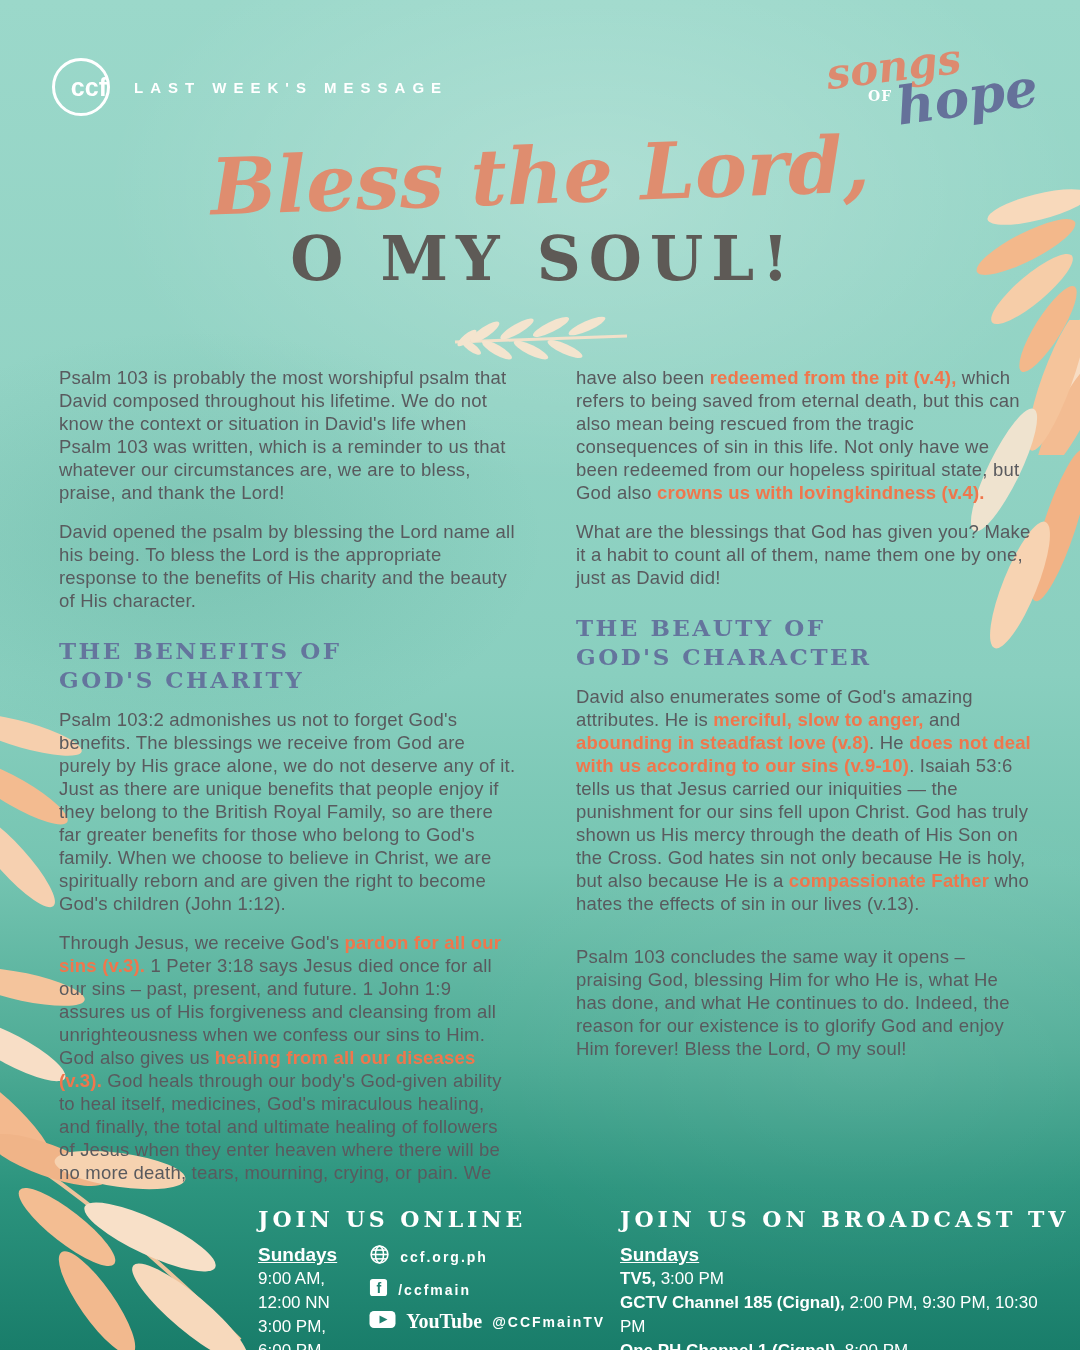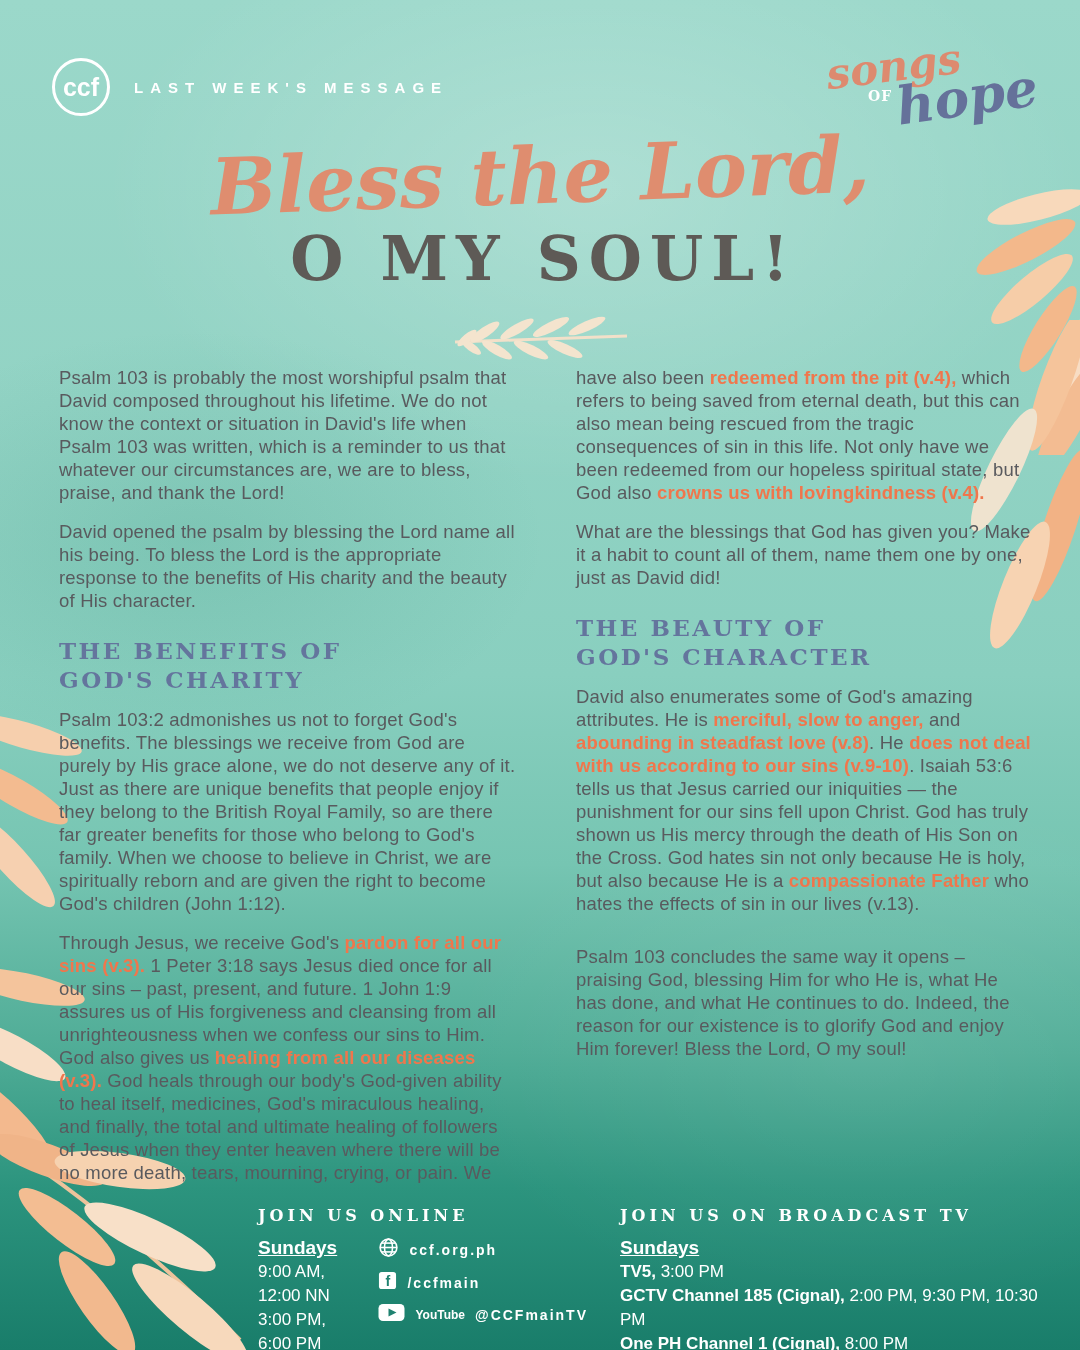--- a/index.html
+++ b/index.html
@@ -12,21 +12,21 @@
       radial-gradient(ellipse 700px 420px at 55% 14%, rgba(255,255,255,.22), rgba(255,255,255,0) 70%),
       radial-gradient(ellipse 500px 300px at 18% 40%, rgba(47,140,118,.18), rgba(47,140,118,0) 70%),
       radial-gradient(ellipse 600px 380px at 80% 78%, rgba(255,255,255,.08), rgba(255,255,255,0) 70%),
       linear-gradient(180deg,#9bd8ca 0%, #92d3c4 30%, #89cfbf 50%, #76c5b2 64%, #4fac96 78%, #2c947e 88%, #197d6a 100%);
   }
 
   
   .header { position:absolute; top:58px; left:52px; display:flex; align-items:center; gap:24px; }
   .ccf-logo {
     width:58px; height:58px; border:3px solid #fff; border-radius:50%;
-    display:flex; align-items:center; justify-content:center;
+    display:flex; align-items:center; justify-content:flex-end;
     color:#fff; font-weight:bold; font-size:25px; letter-spacing:0; line-height:1;
   }
   .header-label { color:#fff; font-weight:bold; font-size:15px; letter-spacing:7px; }
 
   
   .soh { position:absolute; top:42px; right:62px; width:210px; height:100px; }
   .soh-songs {
     position:absolute; top:0; left:18px; transform:rotate(-7deg);
     font-family:"DejaVu Serif", serif; font-style:italic; font-weight:bold;
     color:#dd8a6f; font-size:42px;
@@ -64,29 +64,29 @@
     font-family:"DejaVu Serif", serif; font-weight:bold;
     color:#64759d; font-size:23px; line-height:29px; letter-spacing:2.5px;
     margin:24px 0 14px; white-space:pre-line;
   }
 
   
   .footer-online { position:absolute; top:1206px; left:258px; width:330px; color:#fff; }
   .footer-tv     { position:absolute; top:1206px; left:620px; width:440px; color:#fff; }
   .f-h {
     font-family:"DejaVu Serif", serif; font-weight:bold;
-    color:#fff; font-size:16px; letter-spacing:4px; margin-bottom:10px; white-space:nowrap;
+    color:#fff; font-size:22px; letter-spacing:4px; margin-bottom:10px; white-space:nowrap;
   }
   .f-cols { display:flex; gap:32px; }
   .f-day { font-weight:bold; font-size:19px; line-height:25px;text-decoration:underline; }
   .sched-line { font-size:17px; line-height:24px; }
   .f-links { padding-top:2px; }
   .link-row { display:flex; align-items:center; gap:10px; margin-bottom:9px; }
   .link-text { font-weight:bold; font-size:14px; letter-spacing:2px; color:#fff; }
-  .yt-word { font-weight:bold; font-size:12px; letter-spacing:0; color:#fff; }
+  .yt-word { font-weight:bold; font-size:20px; letter-spacing:0; color:#fff;font-family:Liberation Serif, serif; }
 
   
   .decor { position:absolute; pointer-events:none; }
 </style>
 </head>
 <body>
 
 <div class="page">
 
   <svg class="decor" style="top:115px; right:-30px;" width="190" height="340" viewBox="0 0 190 340">

